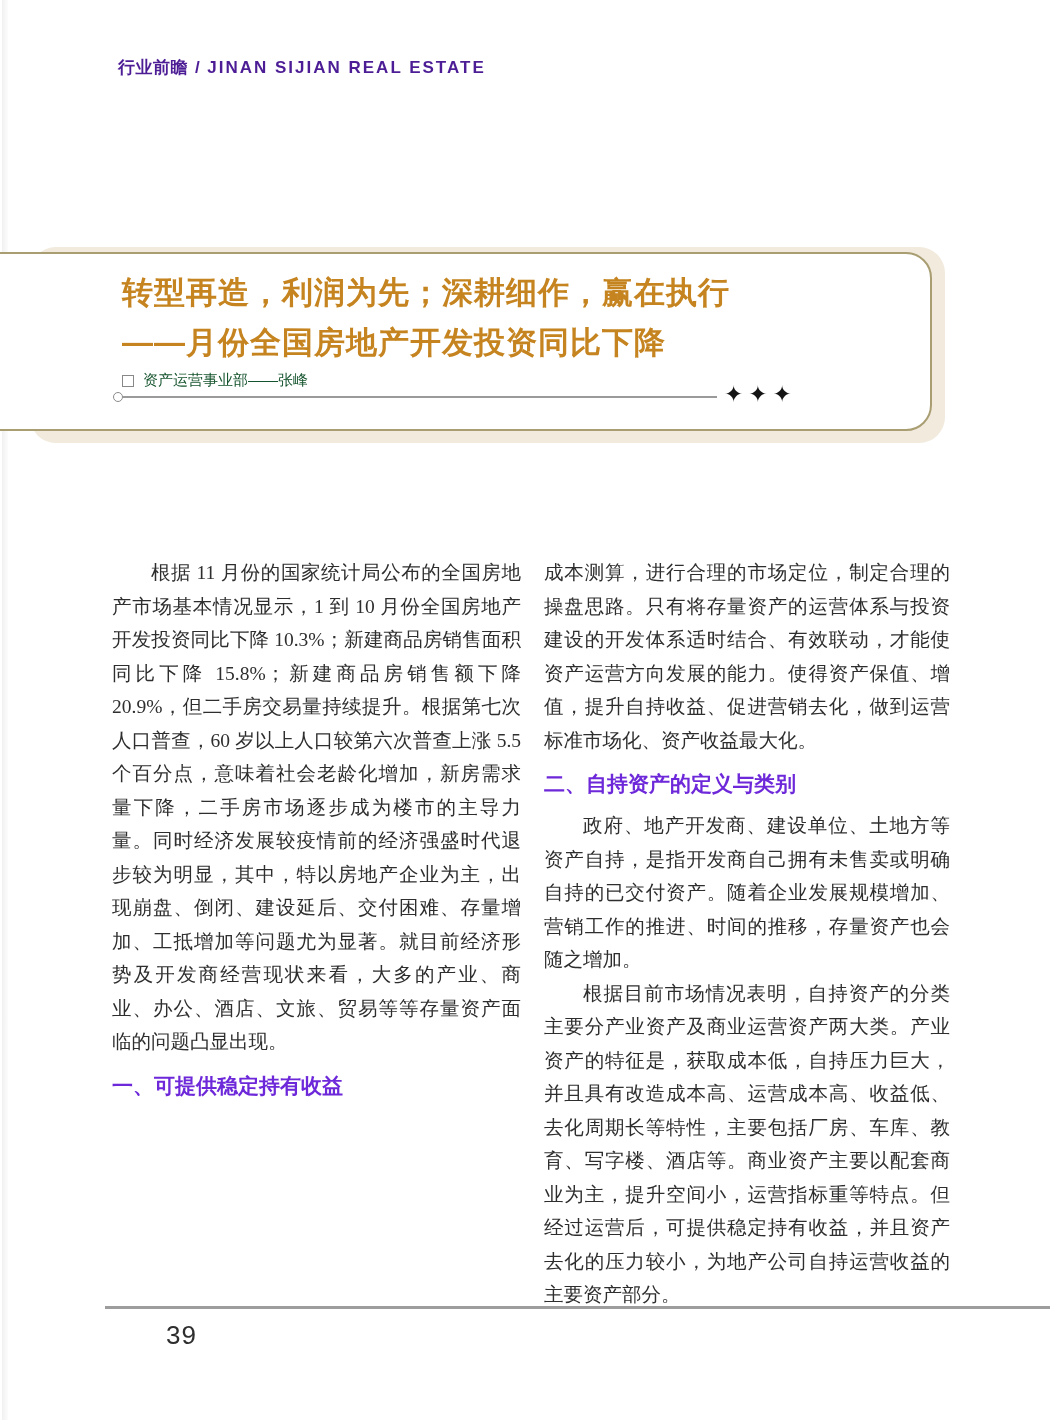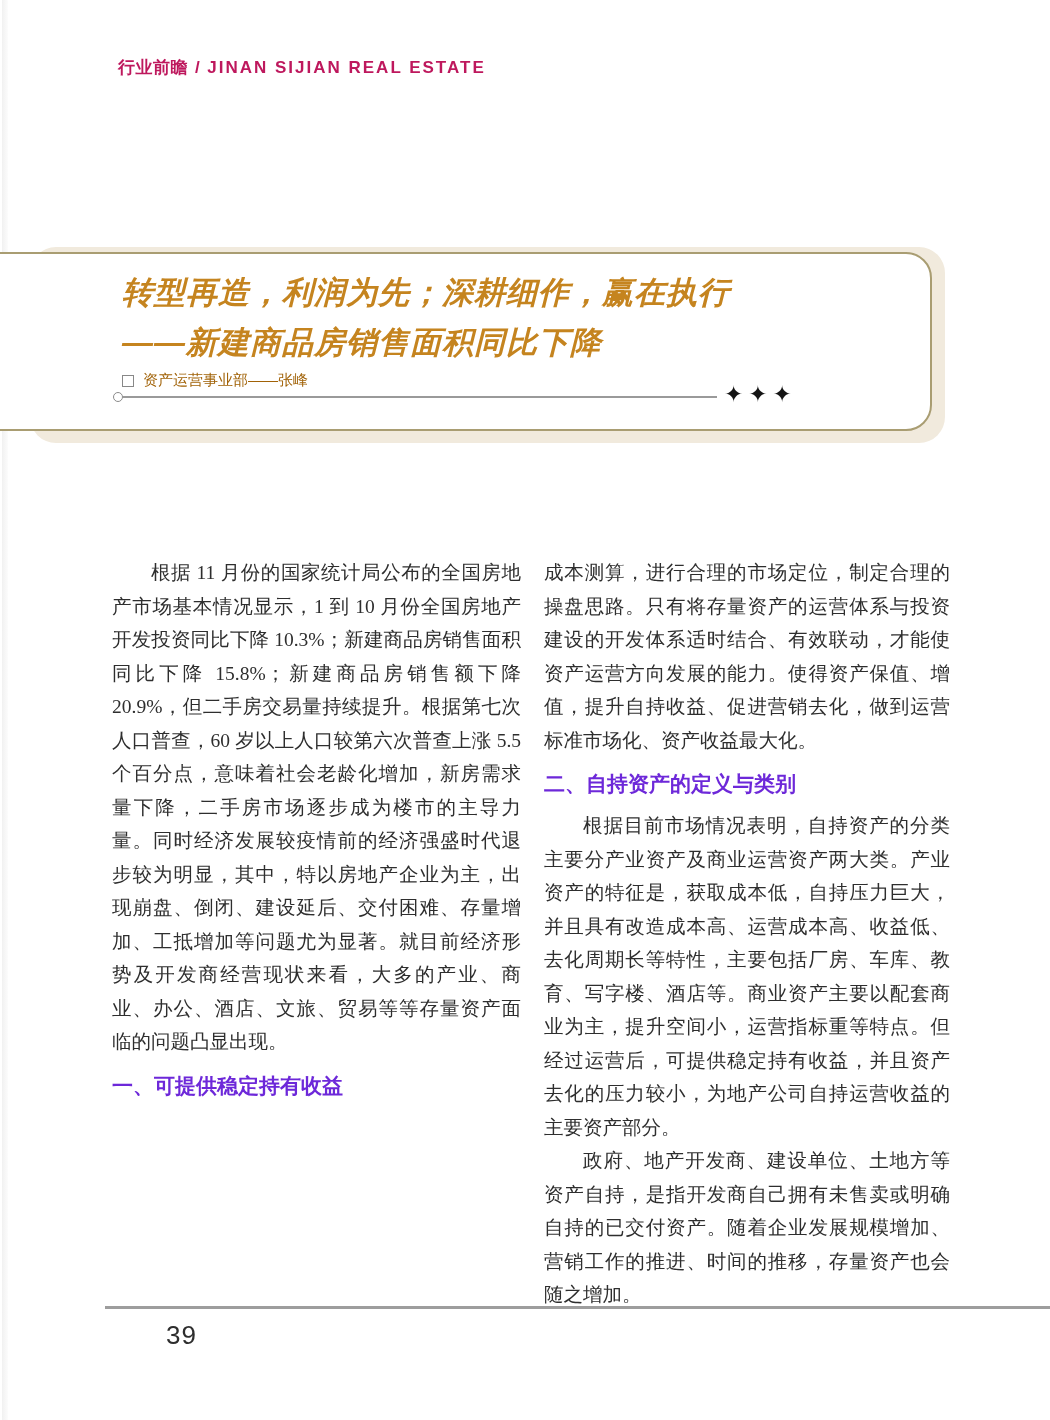--- a/index.html
+++ b/index.html
@@ -8,44 +8,44 @@
     background:#ffffff; overflow:hidden;
     font-family:"Liberation Sans","DejaVu Sans",sans-serif;
   }
   .scan-edge {
     position:absolute; left:2px; top:0; width:6px; height:100%;
     background:linear-gradient(to right,#f1f1f1,#fcfcfc); 
   }
   
   .running-head {
     position:absolute; left:118px; top:56px;
-    font-weight:bold; font-size:17px; color:#be185d; letter-spacing:.5px;
+    font-weight:bold; font-size:17px; color:#4c1d95; letter-spacing:.5px;
     white-space:nowrap;
   }
   .running-head .en { letter-spacing:2px; }
   .running-head .sep { margin:0 7px; }
   
   .banner-band {
     position:absolute; left:30px; top:247px; width:915px; height:196px;
     background:#f1eadd; border-radius:26px;
   }
   .banner-card {
     position:absolute; left:-40px; top:252px; width:968px; height:175px;
     background:#ffffff; border:2px solid #a99d72;
     border-radius:0 26px 26px 0;
   }
   .article-title {
     position:absolute; left:122px; top:268px;
     font-weight:bold; font-size:31px; line-height:50px; letter-spacing:1px;
-    color:#c5841f; white-space:nowrap;font-style:italic;
+    color:#c5841f; white-space:nowrap;
   }
   .byline-row {
     position:absolute; left:122px; top:371px;
     display:flex; align-items:center; gap:9px;
-    font-size:15px; color:#a16207;
+    font-size:15px; color:#14532d;
   }
   .byline-square {
     width:10px; height:10px; border:1.5px solid #888; background:#fff;
     display:inline-block;
   }
   .rule-row {
     position:absolute; left:113px; top:392px; width:604px;
     display:flex; align-items:center;
   }
   .rule-circle {
@@ -94,21 +94,21 @@
 
   <div class="running-head">
     <span>行业前瞻</span><span class="sep">/</span><span class="en">JINAN SIJIAN REAL ESTATE</span>
   </div>
 
   <div class="banner-band"></div>
   <div class="banner-card"></div>
 
   <div class="article-title">
     <div>转型再造，利润为先；深耕细作，赢在执行</div>
-    <div>——新建商品房销售面积同比下降</div>
+    <div>——月份全国房地产开发投资同比下降</div>
   </div>
 
   <div class="byline-row">
     <span class="byline-square"></span>
     <span>资产运营事业部——张峰</span>
   </div>
 
   <div class="rule-row">
     <span class="rule-circle"></span>
     <span class="rule-line"></span>
@@ -116,20 +116,20 @@
   <div class="stars">✦✦✦</div>
 
   <div class="col col-left">
     <p class="para">根据 11 月份的国家统计局公布的全国房地产市场基本情况显示，1 到 10 月份全国房地产开发投资同比下降 10.3%；新建商品房销售面积同比下降 15.8%；新建商品房销售额下降 20.9%，但二手房交易量持续提升。根据第七次人口普查，60 岁以上人口较第六次普查上涨 5.5 个百分点，意味着社会老龄化增加，新房需求量下降，二手房市场逐步成为楼市的主导力量。同时经济发展较疫情前的经济强盛时代退步较为明显，其中，特以房地产企业为主，出现崩盘、倒闭、建设延后、交付困难、存量增加、工抵增加等问题尤为显著。就目前经济形势及开发商经营现状来看，大多的产业、商业、办公、酒店、文旅、贸易等等存量资产面临的问题凸显出现。</p>
     <h2 class="section-heading">一、可提供稳定持有收益</h2>
   </div>
 
   <div class="col col-right">
     <p class="para no-indent">成本测算，进行合理的市场定位，制定合理的操盘思路。只有将存量资产的运营体系与投资建设的开发体系适时结合、有效联动，才能使资产运营方向发展的能力。使得资产保值、增值，提升自持收益、促进营销去化，做到运营标准市场化、资产收益最大化。</p>
     <h2 class="section-heading">二、自持资产的定义与类别</h2>
+    <p class="para">政府、地产开发商、建设单位、土地方等资产自持，是指开发商自己拥有未售卖或明确自持的已交付资产。随着企业发展规模增加、营销工作的推进、时间的推移，存量资产也会随之增加。</p>
     <p class="para">根据目前市场情况表明，自持资产的分类主要分产业资产及商业运营资产两大类。产业资产的特征是，获取成本低，自持压力巨大，并且具有改造成本高、运营成本高、收益低、去化周期长等特性，主要包括厂房、车库、教育、写字楼、酒店等。商业资产主要以配套商业为主，提升空间小，运营指标重等特点。但经过运营后，可提供稳定持有收益，并且资产去化的压力较小，为地产公司自持运营收益的主要资产部分。</p>
-    <p class="para">政府、地产开发商、建设单位、土地方等资产自持，是指开发商自己拥有未售卖或明确自持的已交付资产。随着企业发展规模增加、营销工作的推进、时间的推移，存量资产也会随之增加。</p>
   </div>
 
   <div class="footer-bar"></div>
   <div class="page-number">39</div>
 
 </div>
 
 </body></html>

